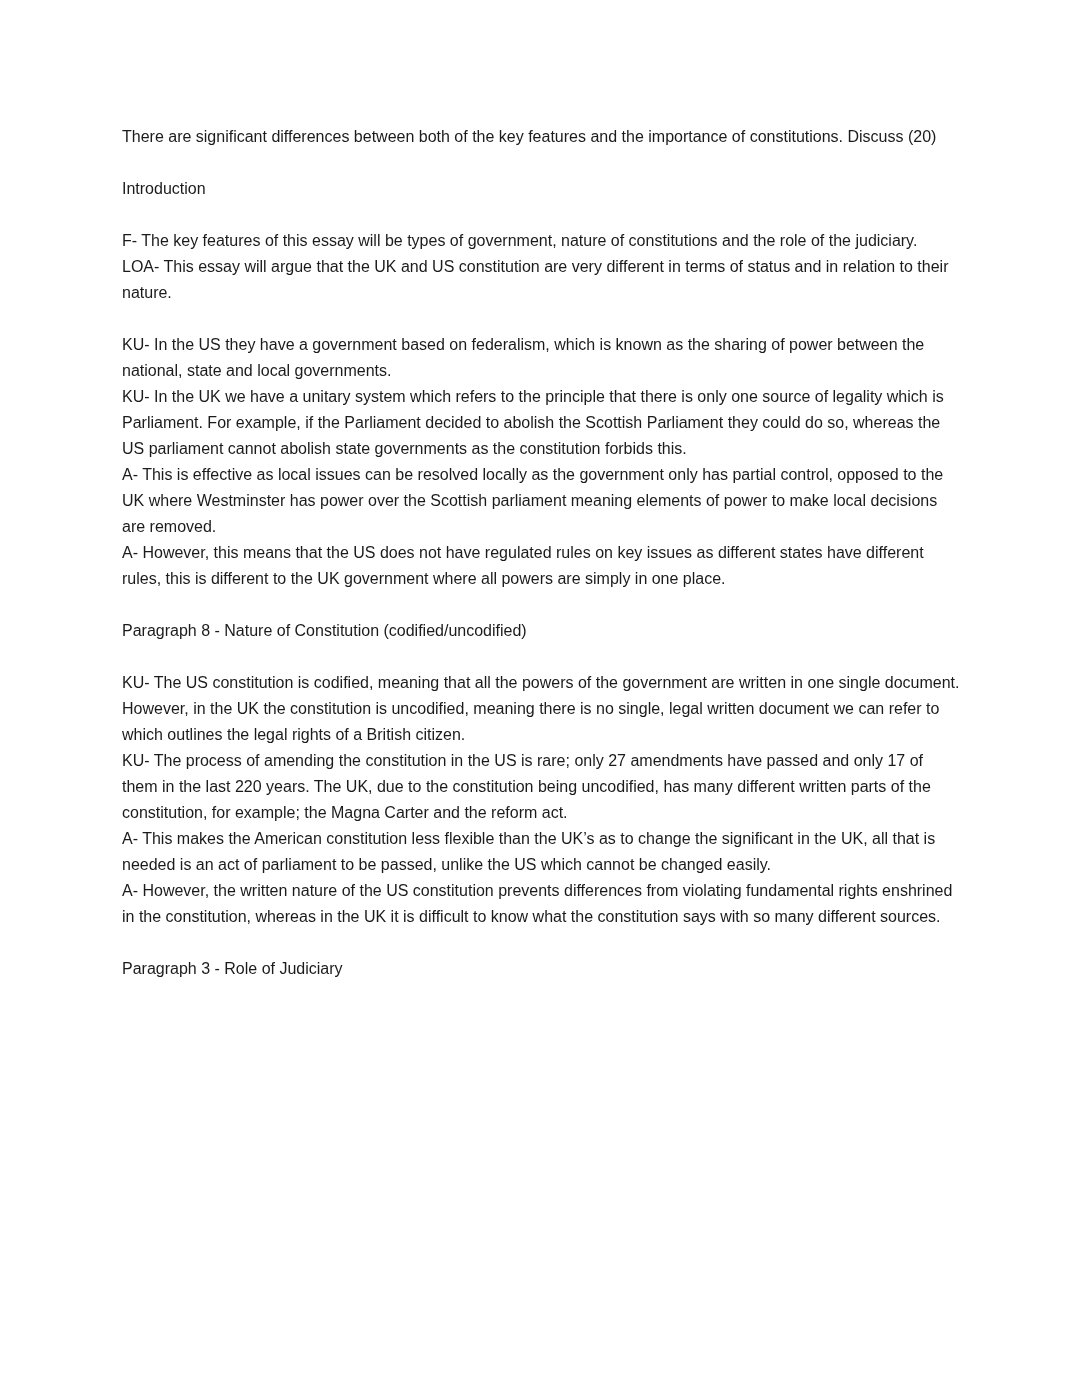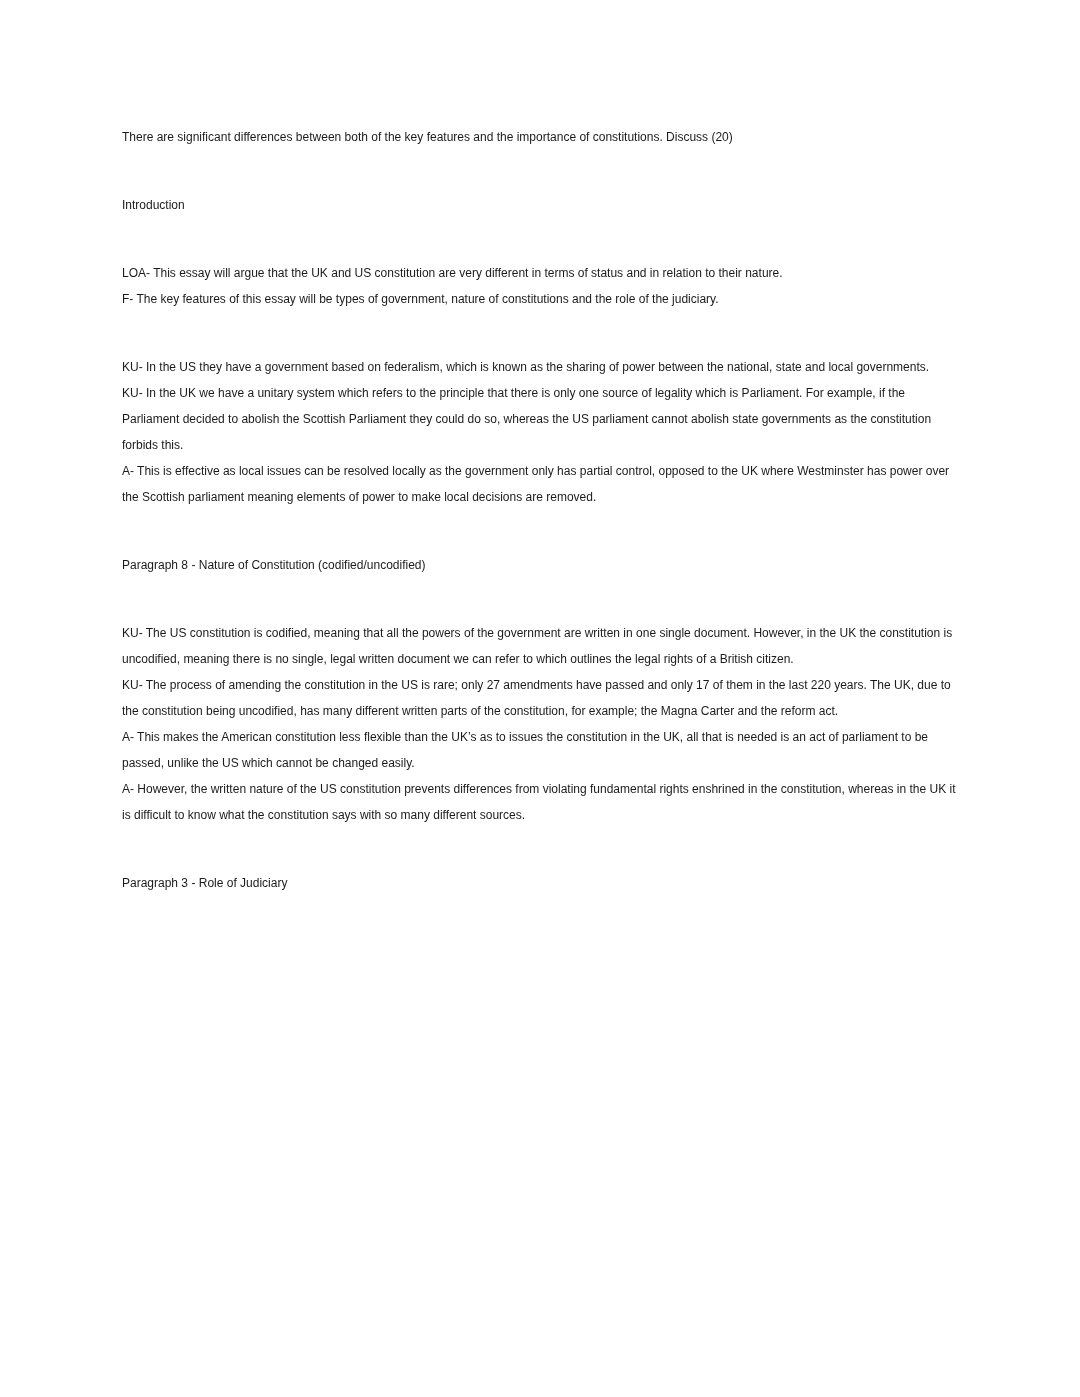--- a/index.html
+++ b/index.html
@@ -16,62 +16,63 @@
     box-sizing: border-box;
   }
   .doc-body {
     position: absolute;
     left: 122px;
     top: 124px;
     width: 838px;
   }
   .block {
     font-family: "Liberation Sans", sans-serif;
-    font-size: 12px;
+    font-size: 16px;
     line-height: 26px;
     color: #1b1b1b;
     margin: 0;
     text-align: left;
     word-wrap: break-word;
     -webkit-font-smoothing: antialiased;
   }
   .block + .block {
-    margin-top: 42px;
+    margin-top: 26px;
   }
   .block .line {
     display: block;
   }
 </style>
 </head>
 <body>
 
 <div class="page">
   <div class="doc-body">
 
     <p class="block">There are significant differences between both of the key features and the importance of constitutions. Discuss (20)</p>
 
     <p class="block">Introduction</p>
 
     <p class="block">
+      <span class="line">F- The key features of this essay will be types of government, nature of constitutions and the role of the judiciary.</span>
       <span class="line">LOA- This essay will argue that the UK and US constitution are very different in terms of status and in relation to their nature.</span>
-      <span class="line">F- The key features of this essay will be types of government, nature of constitutions and the role of the judiciary.</span>
     </p>
 
 
     <p class="block">
       <span class="line">KU- In the US they have a government based on federalism, which is known as the sharing of power between the national, state and local governments.</span>
       <span class="line">KU- In the UK we have a unitary system which refers to the principle that there is only one source of legality which is Parliament. For example, if the Parliament decided to abolish the Scottish Parliament they could do so, whereas the US parliament cannot abolish state governments as the constitution forbids this.</span>
       <span class="line">A- This is effective as local issues can be resolved locally as the government only has partial control, opposed to the UK where Westminster has power over the Scottish parliament meaning elements of power to make local decisions are removed.</span>
+      <span class="line">A- However, this means that the US does not have regulated rules on key issues as different states have different rules, this is different to the UK government where all powers are simply in one place.</span>
     </p>
 
     <p class="block">Paragraph 8 - Nature of Constitution (codified/uncodified)</p>
 
     <p class="block">
       <span class="line">KU- The US constitution is codified, meaning that all the powers of the government are written in one single document. However, in the UK the constitution is uncodified, meaning there is no single, legal written document we can refer to which outlines the legal rights of a British citizen.</span>
       <span class="line">KU- The process of amending the constitution in the US is rare; only 27 amendments have passed and only 17 of them in the last 220 years. The UK, due to the constitution being uncodified, has many different written parts of the constitution, for example; the Magna Carter and the reform act.</span>
-      <span class="line">A- This makes the American constitution less flexible than the UK’s as to issues the constitution in the UK, all that is needed is an act of parliament to be passed, unlike the US which cannot be changed easily.</span>
+      <span class="line">A- This makes the American constitution less flexible than the UK’s as to change the significant in the UK, all that is needed is an act of parliament to be passed, unlike the US which cannot be changed easily.</span>
       <span class="line">A- However, the written nature of the US constitution prevents differences from violating fundamental rights enshrined in the constitution, whereas in the UK it is difficult to know what the constitution says with so many different sources.</span>
     </p>
 
     <p class="block">Paragraph 3 - Role of Judiciary</p>
 
   </div>
 </div>
 
 </body></html>

